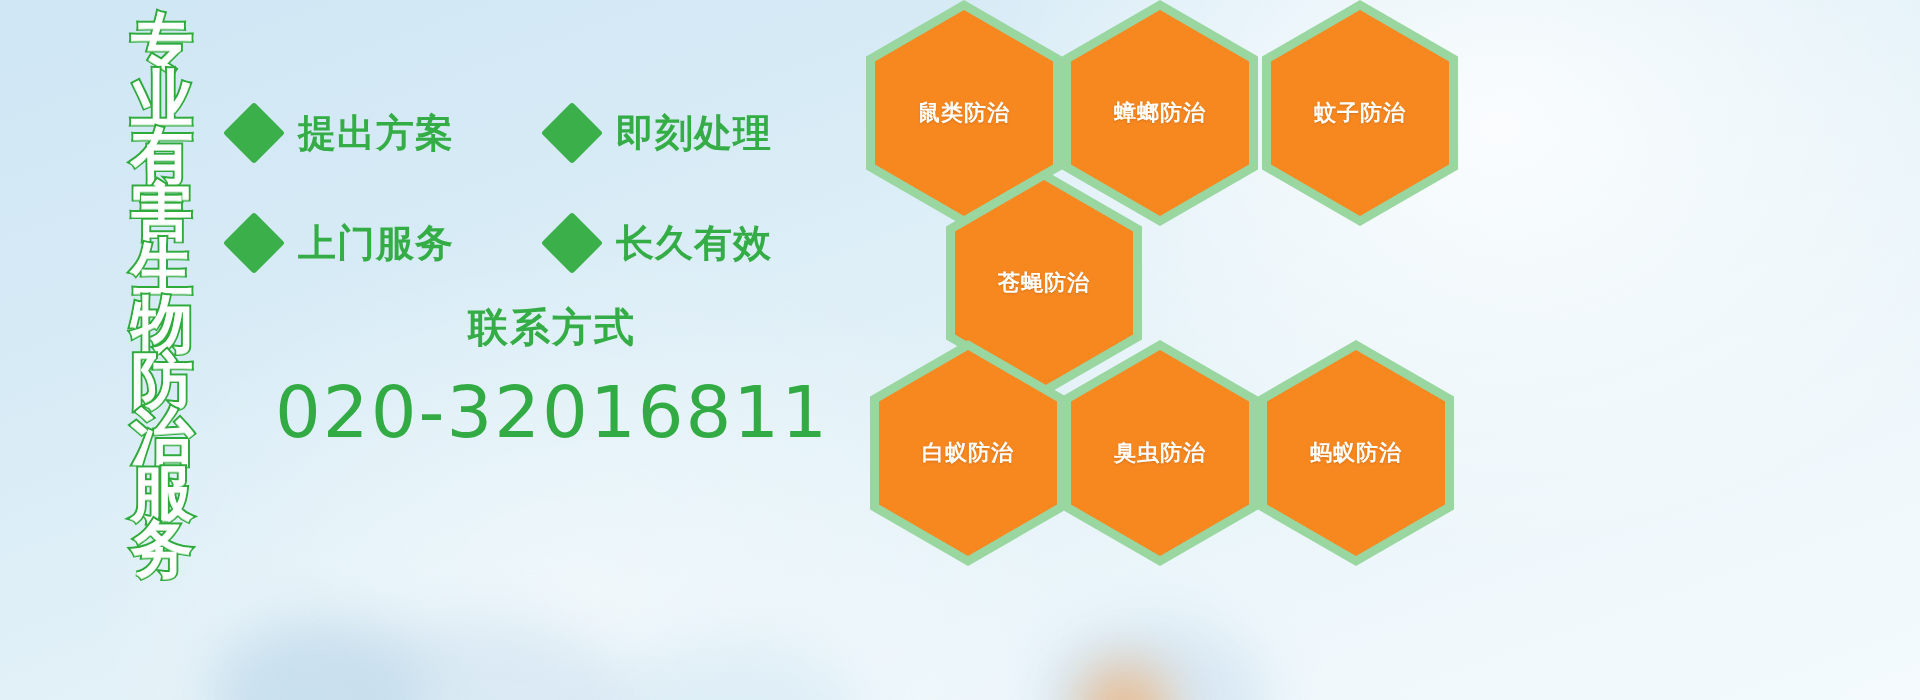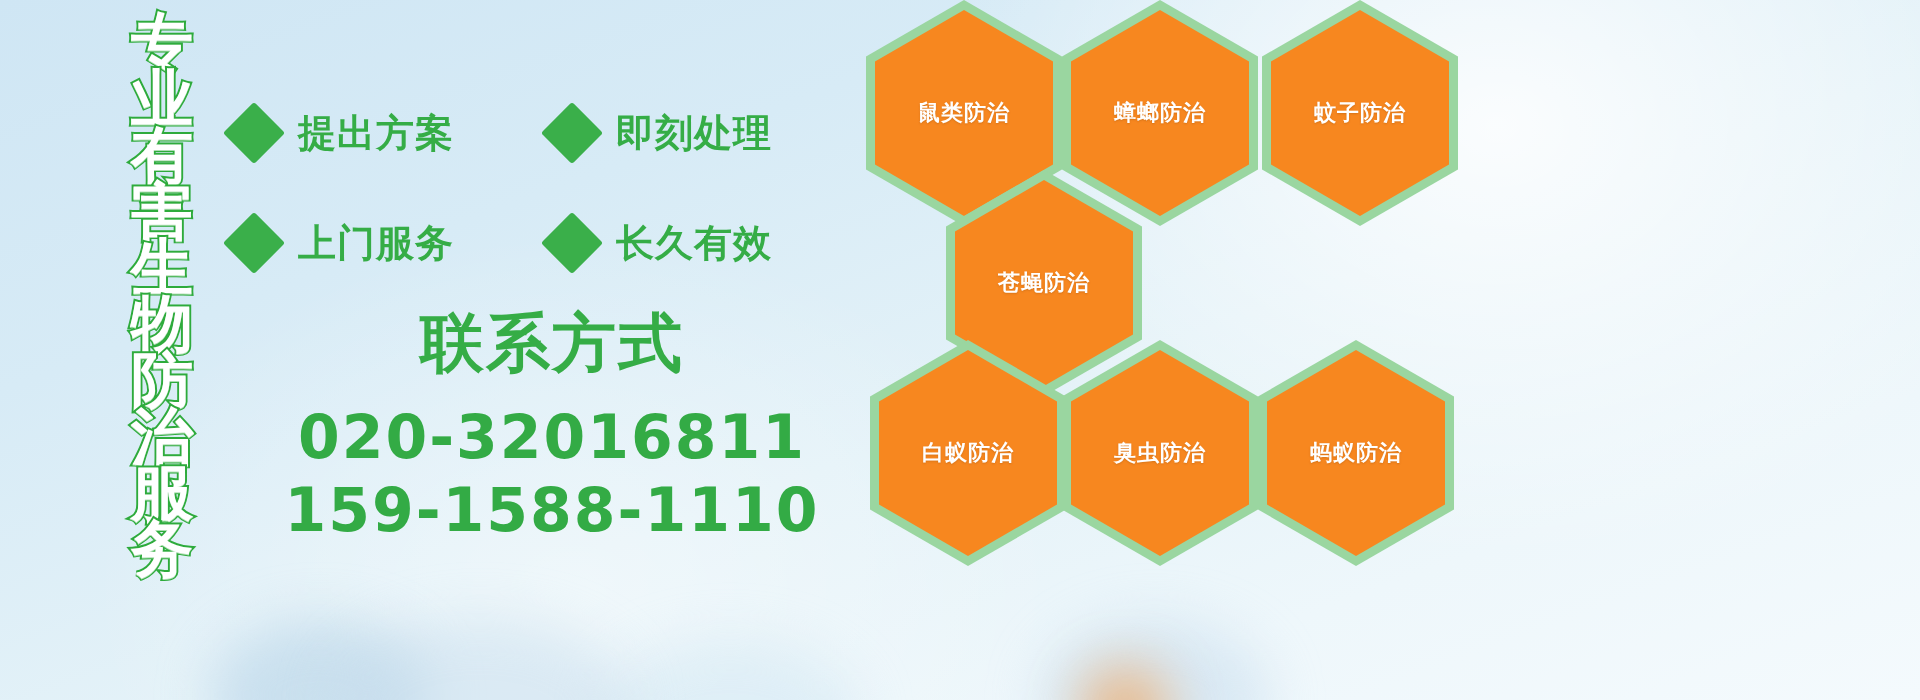--- a/index.html
+++ b/index.html
@@ -54,26 +54,26 @@
   .ftext{
     font-family:"DejaVu Sans","Liberation Sans",sans-serif;
     font-size:38px;font-weight:700;color:#35ad46;
     letter-spacing:1px;white-space:nowrap;
   }
 
   
   #contact{position:absolute;left:232px;top:300px;width:640px;text-align:center;}
   #contact .ctitle{
     font-family:"DejaVu Sans","Liberation Sans",sans-serif;
-    font-size:64px;font-weight:700;color:#35ad46;letter-spacing:2px;
+    font-size:40px;font-weight:700;color:#35ad46;letter-spacing:2px;
     margin-bottom:14px;
   }
   #contact .cphone{
     font-family:"DejaVu Sans","Liberation Sans",sans-serif;
-    font-size:60px;font-weight:700;color:#33ab45;letter-spacing:2px;
+    font-size:72px;font-weight:400;color:#33ab45;letter-spacing:2px;
     line-height:1.22;
   }
 
   
   #honeycomb{position:absolute;left:862px;top:-8px;width:600px;height:720px;}
   .hex{
     position:absolute;width:196px;height:226px;
     display:flex;align-items:center;justify-content:center;
     clip-path:polygon(50% 0%,100% 25%,100% 75%,50% 100%,0% 75%,0% 25%);
     background:#9ad6a0;
@@ -134,21 +134,20 @@
       <div class="fitem">
         <span class="diamond"></span>
         <span class="ftext">长久有效</span>
       </div>
     </div>
   </div>
 
   <div id="contact">
     <div class="ctitle">联系方式</div>
     <div class="cphone">020-32016811</div>
-    <div class="cphone">159-1588-1110</div>
   </div>
 
   <div id="honeycomb">
 
     <div class="hex" style="left:4px;top:8px;">
       <div class="inner"></div>
       <span class="hlabel">鼠类防治</span>
     </div>
     <div class="hex" style="left:200px;top:8px;">
       <div class="inner"></div>

